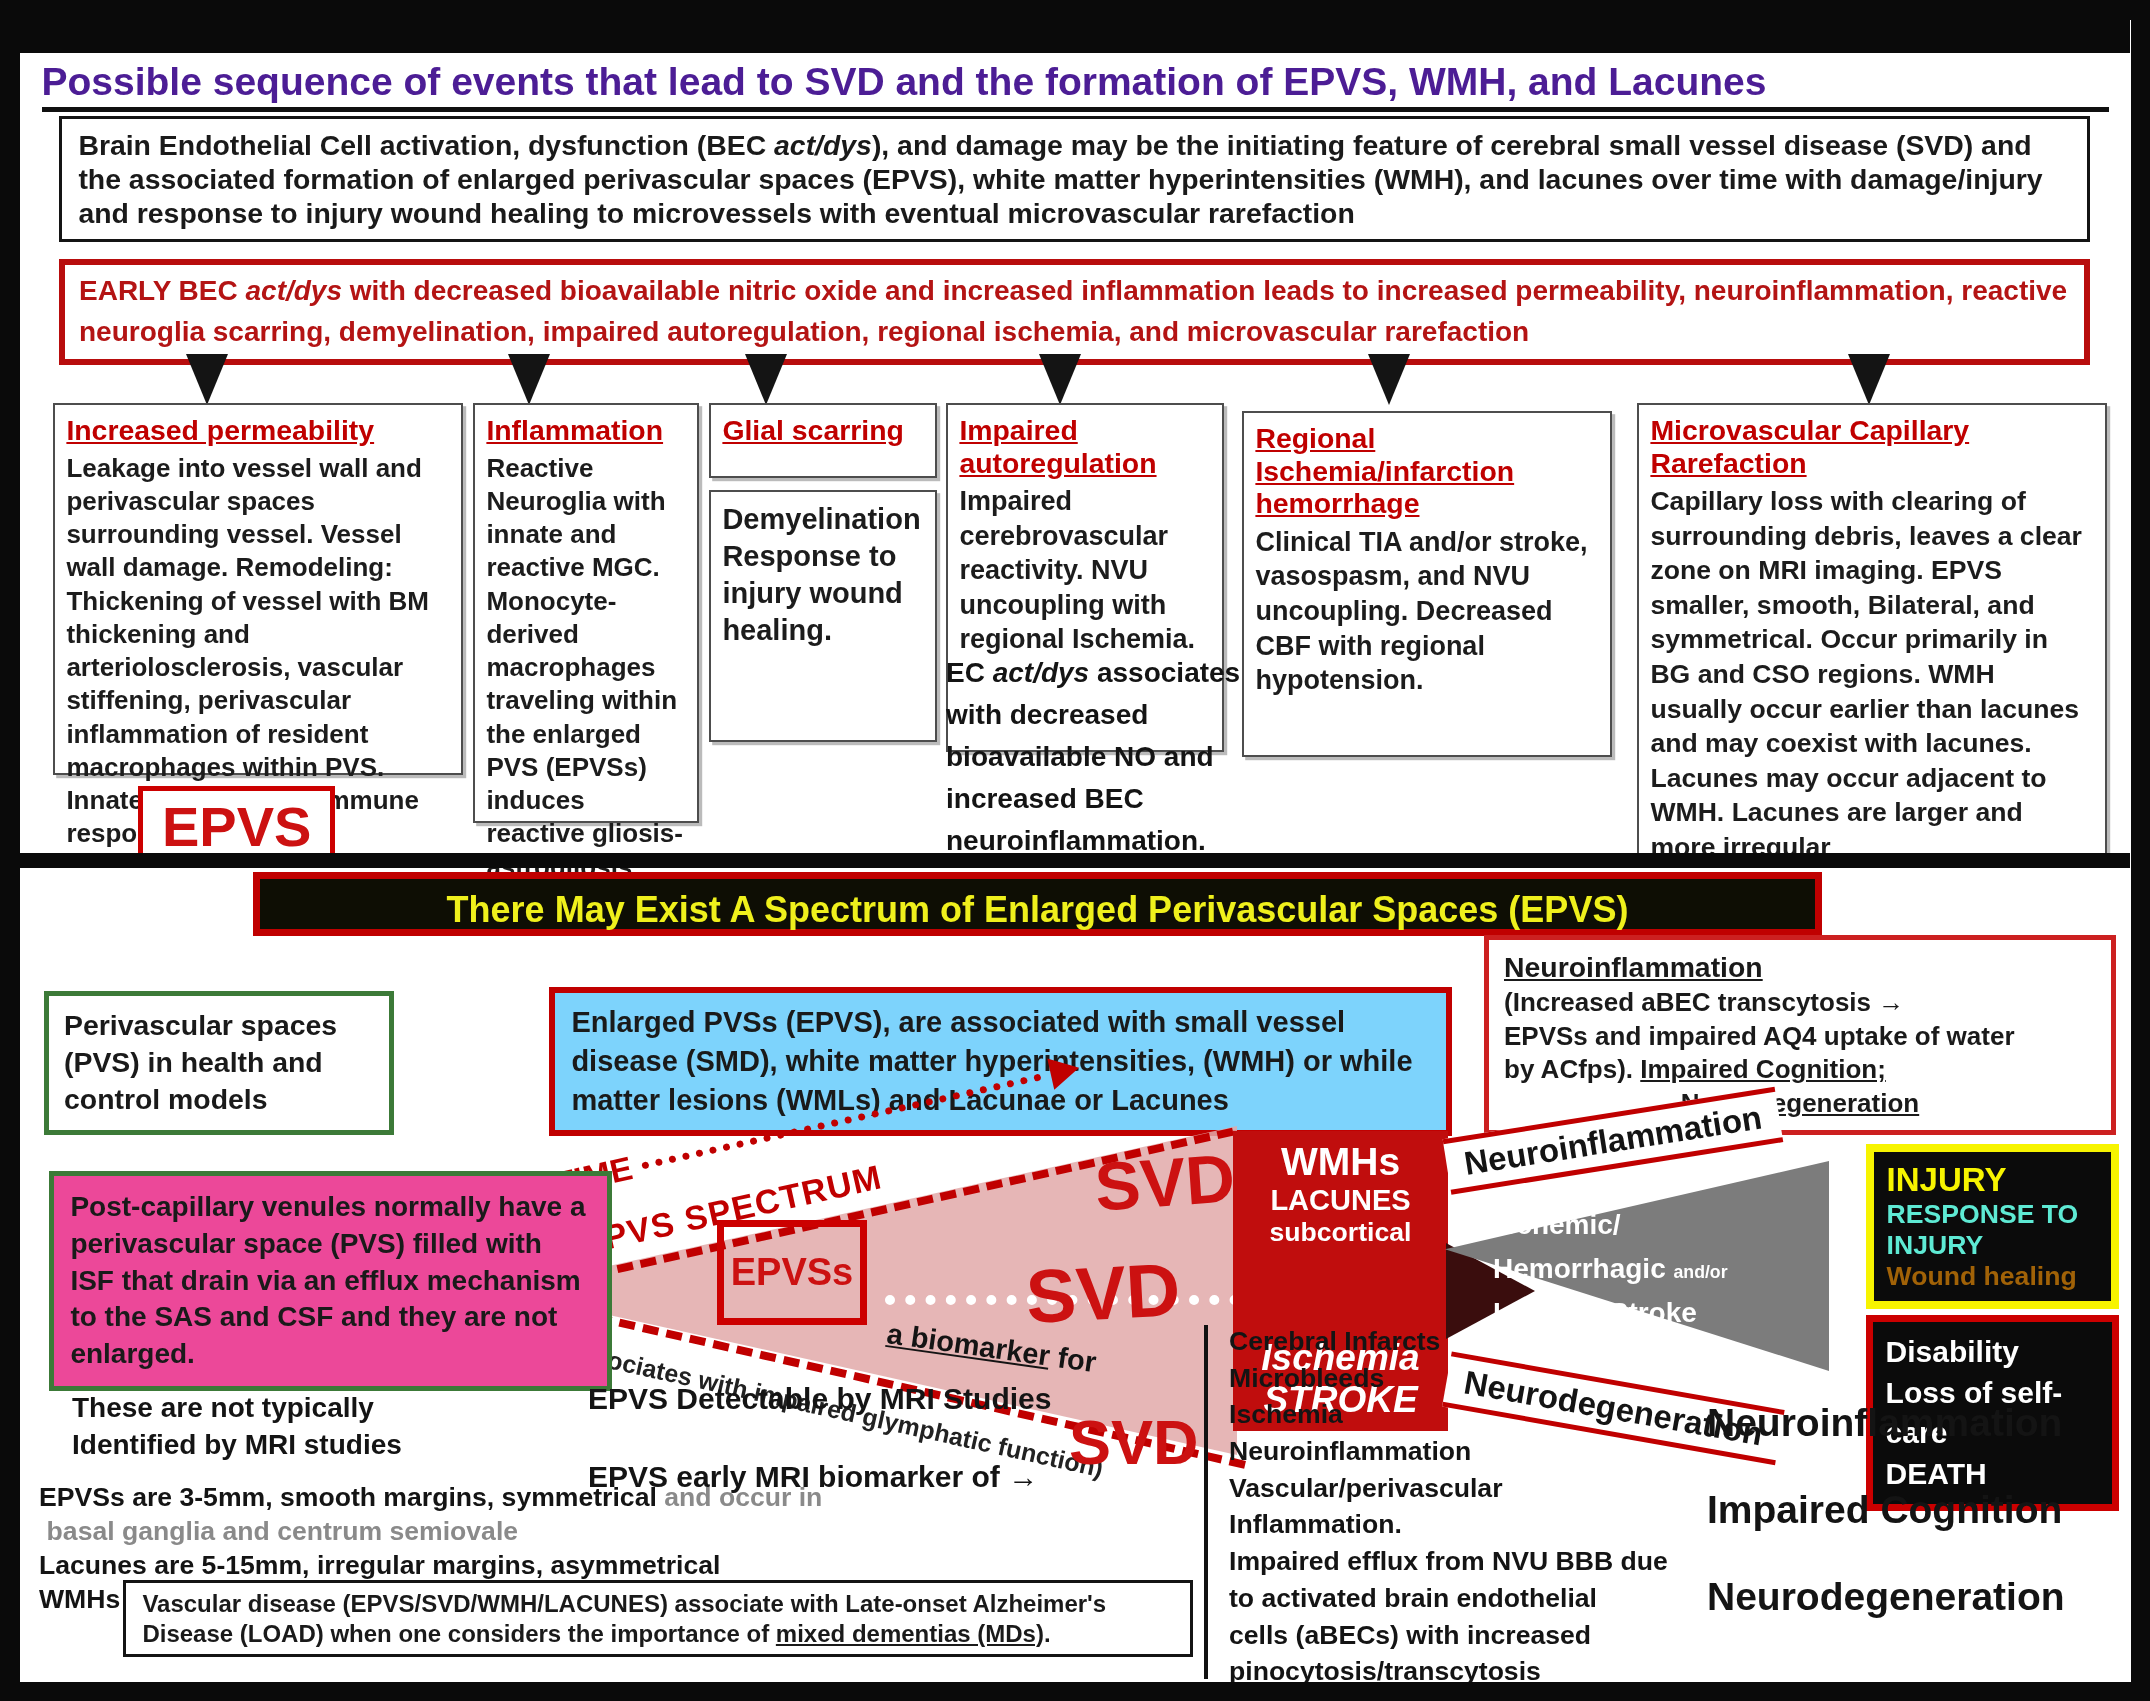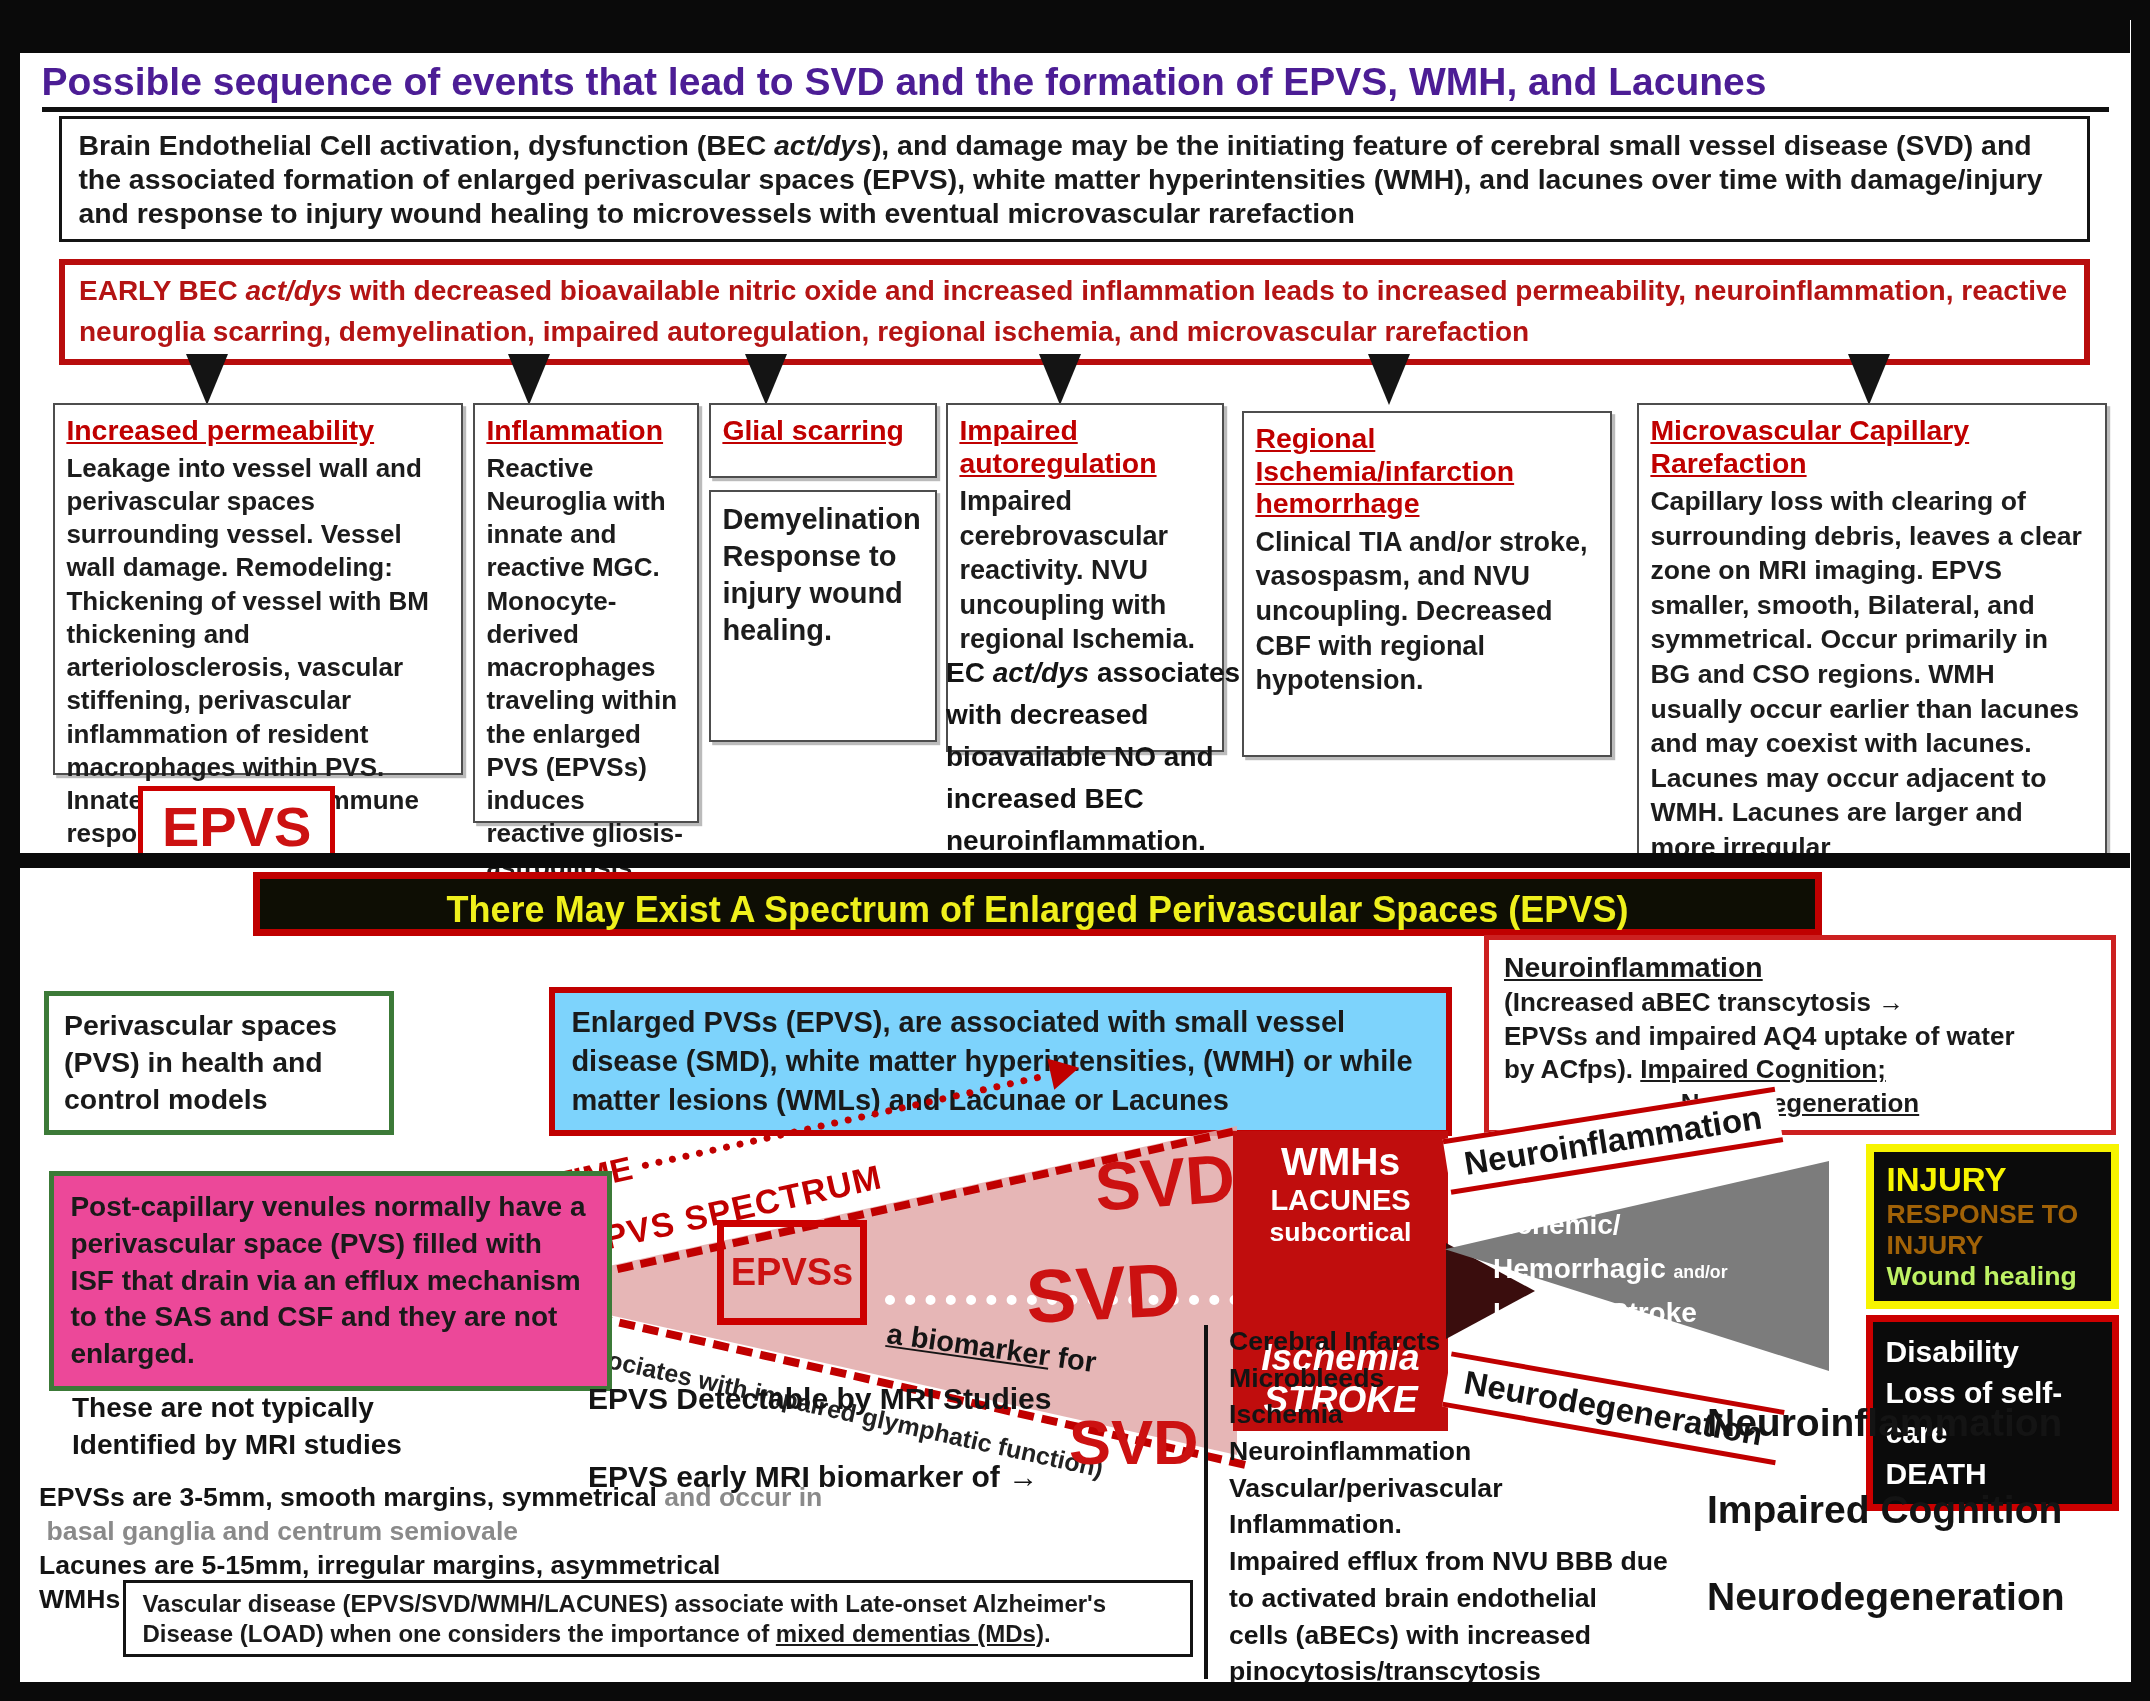--- a/index.html
+++ b/index.html
@@ -207,22 +207,22 @@
 
   <div class="abs graytri"></div>
   <div class="abs gtext" style="left:1473px;top:1189px;text-align:center;">Ischemic/</div>
   <div class="abs gtext" style="left:1473px;top:1233px;"><span>Hemorrhagic </span><span style="font-size:17.7px;">and/or</span></div>
   <div class="abs gtext" style="left:1473px;top:1277px;">Lacunar Stroke</div>
 
   <div class="abs band" style="left:1427px;top:1331px;transform:rotate(10deg);"><span>Neurodegeneration</span></div>
 
   <div class="abs injurybox">
     <div style="color:#f7f400;font-weight:bold;font-size:33px;">INJURY</div>
-    <div style="color:#a16207;font-weight:bold;font-size:26.6px;">RESPONSE TO INJURY</div>
-    <div style="color:#bef264;font-weight:bold;font-size:26.6px;">Wound healing</div>
+    <div style="color:#5eead4;font-weight:bold;font-size:26.6px;">RESPONSE TO INJURY</div>
+    <div style="color:#a16207;font-weight:bold;font-size:26.6px;">Wound healing</div>
   </div>
 
   <div class="abs disbox">
     <div>Disability</div>
     <div>Loss of self-care</div>
     <div>DEATH</div>
   </div>
 
   <div class="abs greenbox" style="left:29px;top:1151px;width:563px;background:#ec4899;padding:12.6px 16.4px;font-size:28px;font-weight:bold;line-height:1.32;">
     <span>Post-capillary venules normally have a perivascular space  (PVS) filled with ISF that drain via an efflux mechanism to the SAS and CSF and they are not enlarged.</span>

